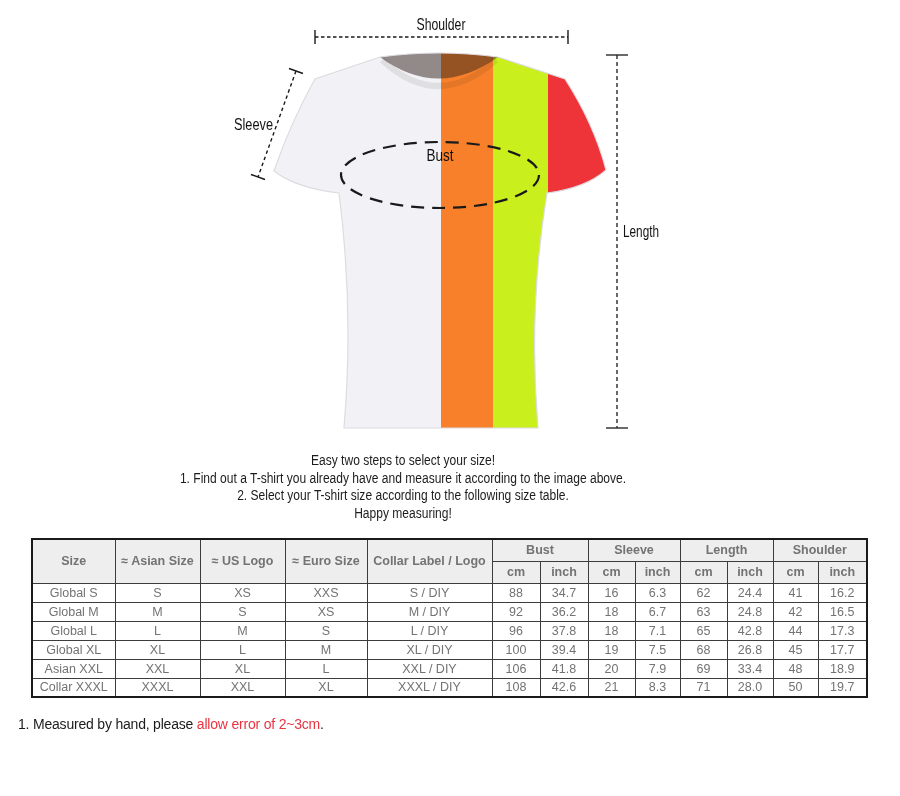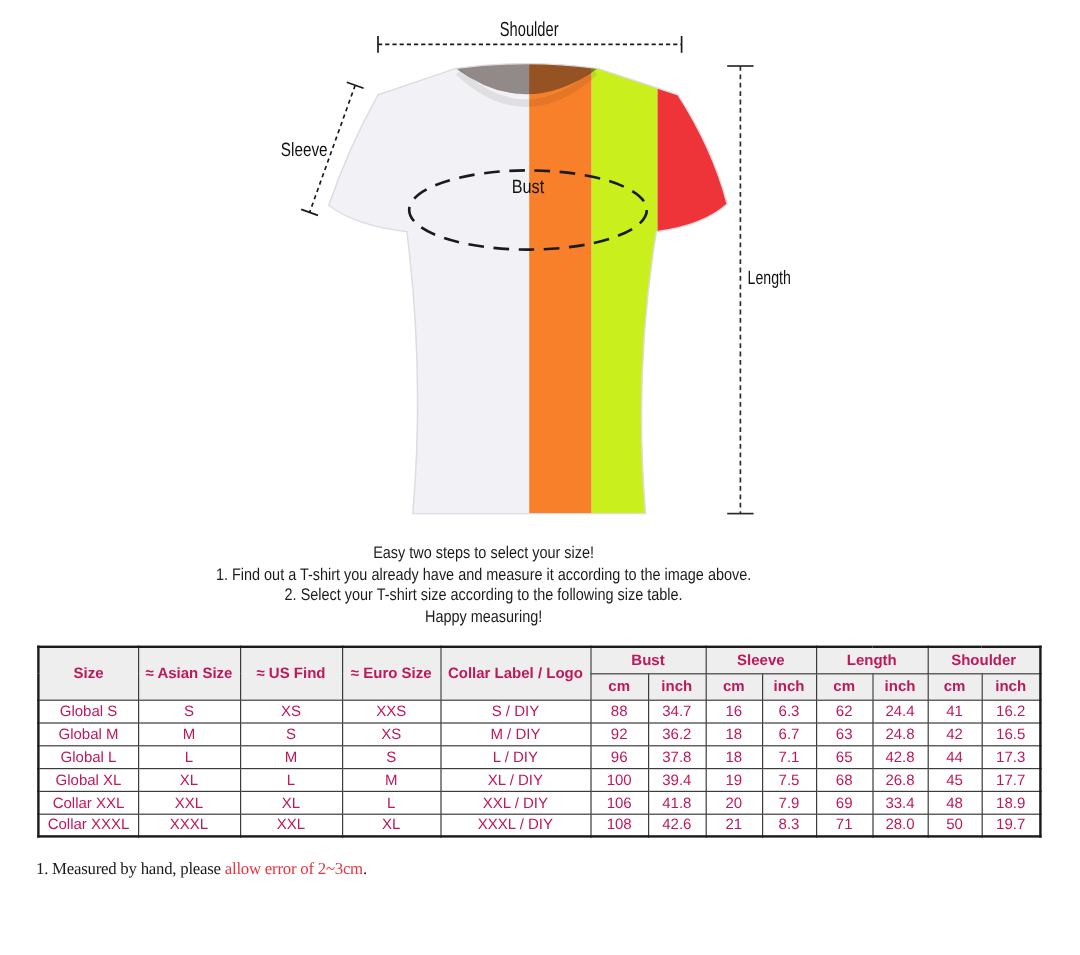--- a/index.html
+++ b/index.html
@@ -15,36 +15,35 @@
     position:absolute; top:452px; left:0; width:806px;
     text-align:center; font-size:14px; line-height:17.5px; color:#1c1c1c;
     transform:scaleX(0.86); transform-origin:403px 0;
     white-space:nowrap;
   }
 
   .size-table {
     position:absolute; top:538px; left:31px;
     border-collapse:collapse; table-layout:fixed;
     border:2px solid #1a1a1a;
-    font-size:13px; color:#be185d;
+    font-size:13px; color:#737373;
   }
   .size-table th, .size-table td {
     border:1px solid #3c3c3c; text-align:center; vertical-align:middle;
     padding:0; overflow:hidden; white-space:nowrap;
   }
   .size-table thead th { background:#eeeeee; font-weight:bold; font-size:12.5px; }
   .size-table thead tr { height:22px; }
   .size-table tbody tr { height:19px; }
   .size-table tbody td { background:#ffffff; font-size:12.5px; }
 
   .notes {
-    position:absolute; top:714px; left:30px; width:850px;
+    position:absolute; top:714px; left:18px; width:850px;
     font-size:14px; line-height:21.5px; letter-spacing:-0.2px; color:#1b1b1b;
     list-style:none;
-    font-family:Liberation Serif, serif;
   }
   .note-highlight { color:#e93440; }
 </style>
 </head>
 <body>
 
 <div class="page">
 
   <svg class="diagram" width="900" height="440" viewBox="0 0 900 440">
     <defs>
@@ -115,21 +114,21 @@
         <col style="width:45px">
       <col style="width:47px">
         <col style="width:46px">
       <col style="width:45px">
         <col style="width:49px">
     </colgroup>
     <thead>
       <tr>
         <th rowspan="2">Size</th>
         <th rowspan="2">≈ Asian Size</th>
-        <th rowspan="2">≈ US Find</th>
+        <th rowspan="2">≈ US Logo</th>
         <th rowspan="2">≈ Euro Size</th>
         <th rowspan="2">Collar Label / Logo</th>
         <th colspan="2">Bust</th>
         <th colspan="2">Sleeve</th>
         <th colspan="2">Length</th>
         <th colspan="2">Shoulder</th>
       </tr>
       <tr>
         <th>cm</th>
         <th>inch</th>
@@ -196,21 +195,21 @@
           <td>100</td>
           <td>39.4</td>
           <td>19</td>
           <td>7.5</td>
           <td>68</td>
           <td>26.8</td>
           <td>45</td>
           <td>17.7</td>
         </tr>
         <tr>
-          <td>Collar XXL</td>
+          <td>Asian XXL</td>
           <td>XXL</td>
           <td>XL</td>
           <td>L</td>
           <td>XXL / DIY</td>
           <td>106</td>
           <td>41.8</td>
           <td>20</td>
           <td>7.9</td>
           <td>69</td>
           <td>33.4</td>

